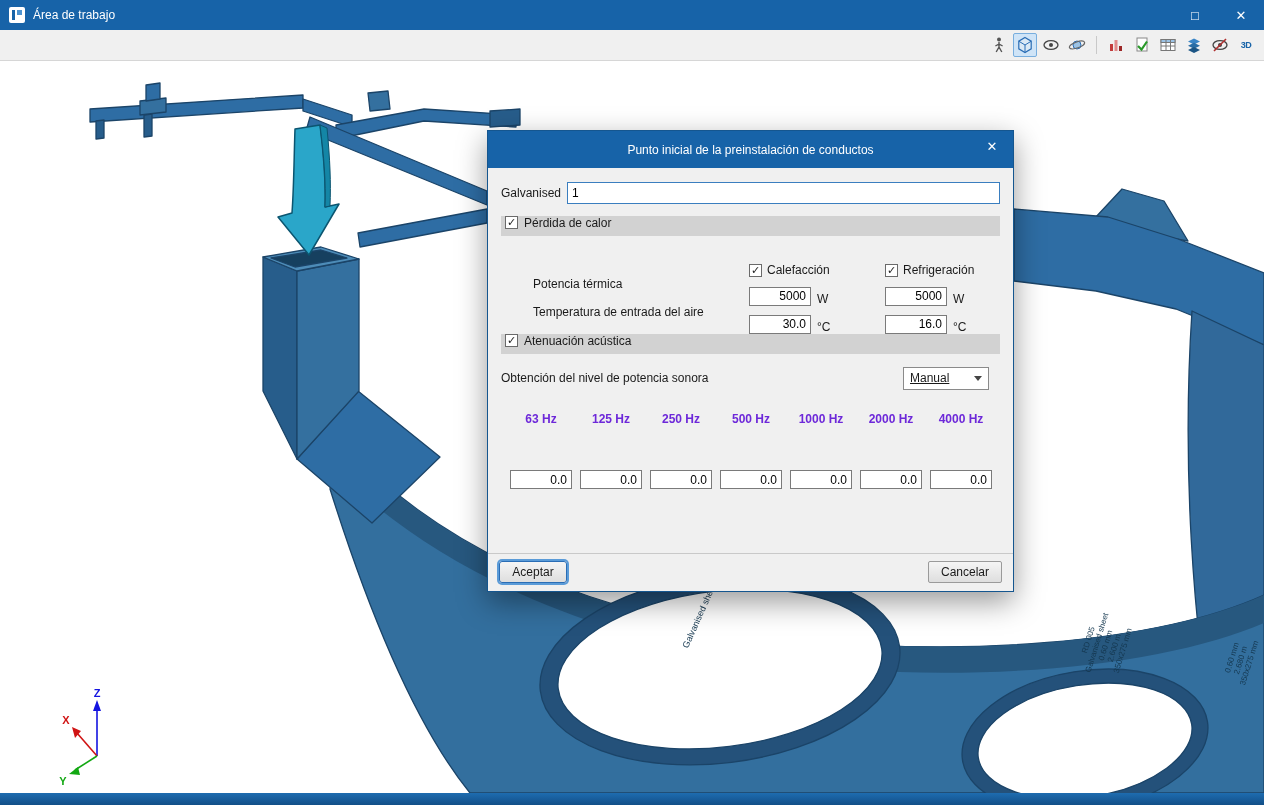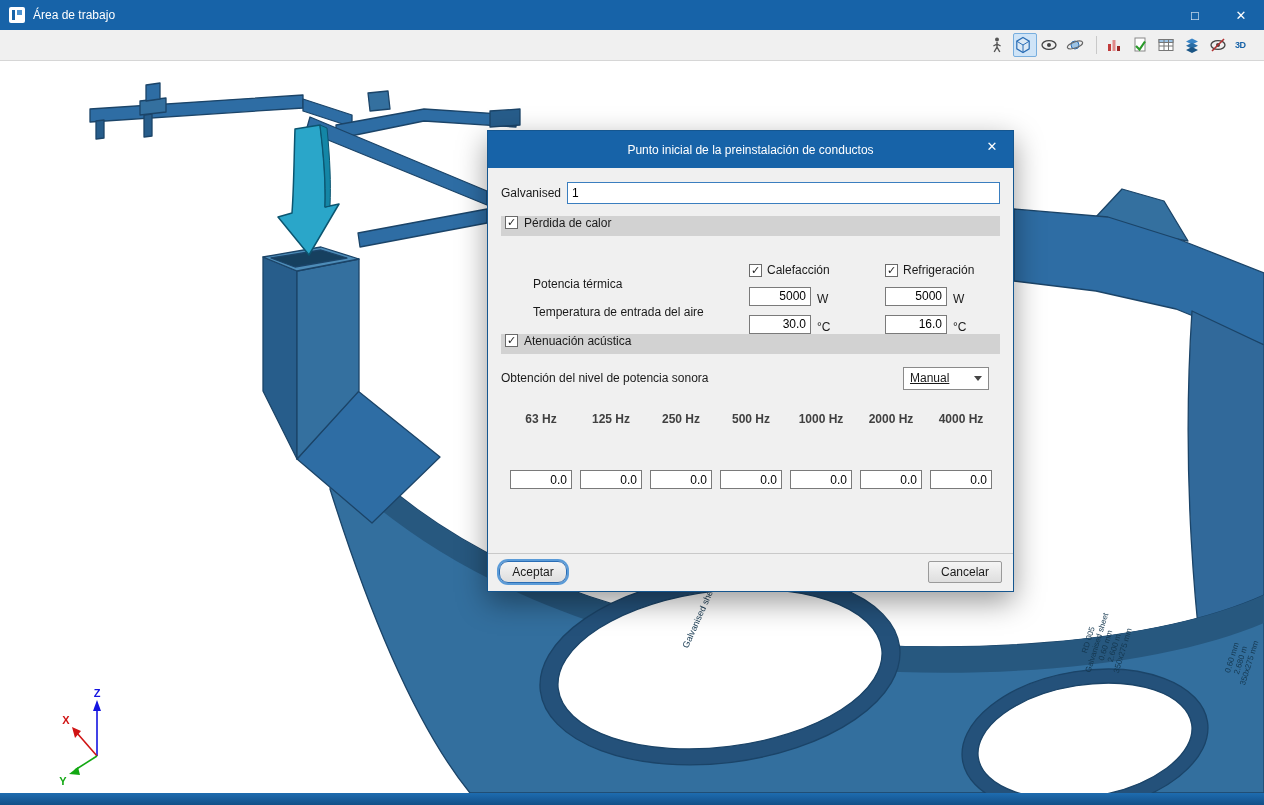--- a/index.html
+++ b/index.html
@@ -10,21 +10,21 @@
   .titlebar { position:absolute; top:0; left:0; width:1264px; height:30px; background:#1763a8; display:flex; align-items:center; color:#fff; z-index:50; }
   .app-icon { width:16px; height:16px; margin:0 8px 0 9px; background:#fff; border-radius:2px; position:relative; flex:none; }
   .app-icon::before { content:""; position:absolute; left:3px; top:3px; width:3px; height:10px; background:#1763a8; }
   .app-icon::after { content:""; position:absolute; left:8px; top:3px; width:5px; height:5px; background:#4d93d0; }
   .title-text { font-size:12px; }
   .win-controls { margin-left:auto; display:flex; height:100%; }
   .win-btn { width:46px; height:100%; display:flex; align-items:center; justify-content:center; font-size:13px; color:#fff; cursor:default; }
 
   
   .toolbar { position:absolute; top:30px; left:0; width:1264px; height:31px; background:#f0f0f0; border-bottom:1px solid #d6d6d6; display:flex; align-items:center; justify-content:flex-end; padding-right:6px; gap:2px; z-index:49; }
-  .tool-btn { width:24px; height:24px; display:flex; align-items:center; border:1px solid transparent; border-radius:2px; }
+  .tool-btn { width:24px; height:24px; display:flex; align-items:center; justify-content:center; border:1px solid transparent; border-radius:2px; }
   .tool-btn.selected { background:#cfe4f7; border-color:#78aede; }
   .tool-sep { width:1px; height:18px; background:#c9c9c9; margin:0 5px; }
   .icon-3d-label { font-size:9px; font-weight:bold; color:#1763a8; letter-spacing:-0.5px; }
 
   
   .canvas { position:absolute; top:61px; left:0; width:1264px; height:732px; background:#ffffff; }
   svg.scene { position:absolute; left:0; top:0; }
 
   
   .statusbar { position:absolute; left:0; bottom:0; width:1264px; height:12px; background:linear-gradient(#1e6cb0,#124f87); z-index:50; }
@@ -54,27 +54,27 @@
   .unit { margin-left:1px; }
 
   .method-row { display:flex; align-items:center; justify-content:space-between; margin-top:12px; padding-right:11px; height:24px; }
   .dropdown { width:86px; height:23px; background:#fff; border:1px solid #8a8a8a; display:flex; align-items:center; padding:0 6px; position:relative;text-decoration:underline; }
   .dropdown .dd-value { flex:1; }
   .dd-arrow { width:0; height:0; border-left:4px solid transparent; border-right:4px solid transparent; border-top:5px solid #444; margin-left:4px; }
 
   .level-label { margin-top:10px; height:16px; }
 
   .freq-grid { display:grid; grid-template-columns:repeat(7,70px); padding-left:5px; margin-top:22px; }
-  .freq-head { text-align:center; font-weight:bold; color:#404040; font-size:12px; }
+  .freq-head { text-align:center; font-weight:bold; color:#6d28d9; font-size:12px; }
   .vals-grid { display:grid; grid-template-columns:repeat(7,70px); padding-left:5px; margin-top:44px; }
   .vals-grid .num-input { justify-self:center; }
 
   .dialog-footer { margin:auto -13px 0; border-top:1px solid #c9c9c9; padding:7px 11px 0; display:flex; justify-content:space-between; }
   .btn { min-width:68px; height:22px; background:linear-gradient(#f5f5f5,#dedede); border:1px solid #9a9a9a; border-radius:2px; font:12px "Liberation Sans",sans-serif; display:flex; align-items:center; justify-content:center; padding:0 12px; color:#1a1a1a; }
-  .btn.primary { border:1px solid #2a6db5; box-shadow:0 0 0 2px #5a9bd8; border-radius:9px; }
+  .btn.primary { border:1px solid #2a6db5; box-shadow:0 0 0 2px #5a9bd8; border-radius:3px; }
 </style>
 </head>
 <body>
 
 <div class="titlebar">
   <div class="app-icon"></div>
   <div class="title-text">Área de trabajo</div>
   <div class="win-controls">
     <div class="win-btn">□</div>
     <div class="win-btn">✕</div>

